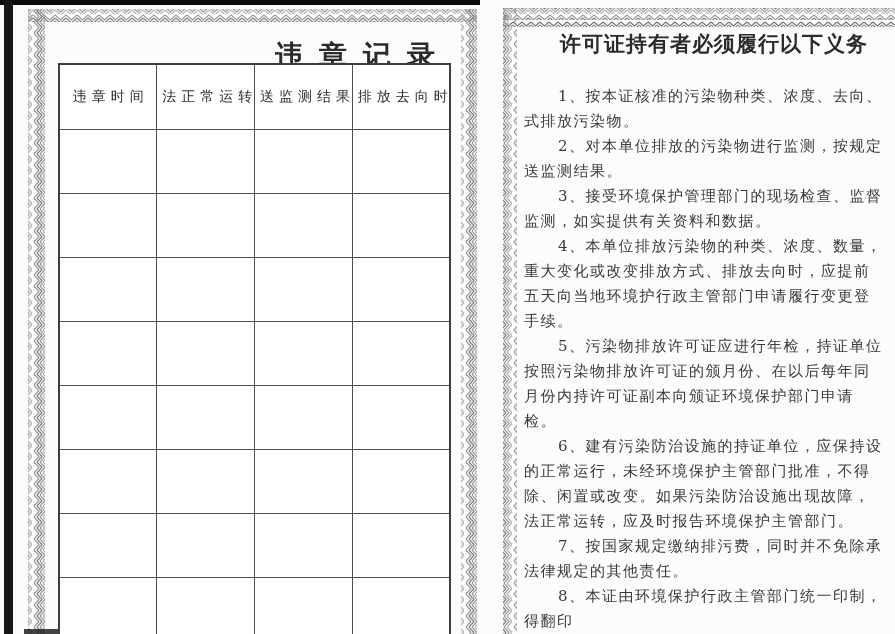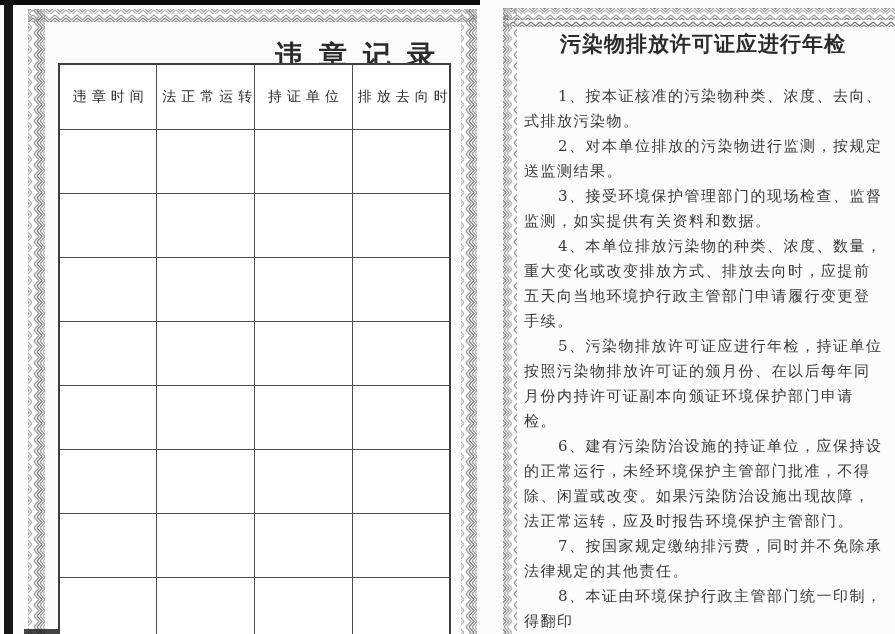--- a/index.html
+++ b/index.html
@@ -102,21 +102,21 @@
     </g>
   </svg>
 
   <div class="lp-title">违章记录</div>
 
   <table class="vtable">
     <thead>
       <tr>
         <th>违章时间</th>
         <th>法正常运转</th>
-        <th>持证单位</th>
+        <th>送监测结果</th>
         <th>排放去向时</th>
       </tr>
     </thead>
     <tbody id="vtable-body">
         <tr>
           <td></td>
           <td></td>
           <td></td>
           <td></td>
         </tr>
@@ -158,21 +158,21 @@
         </tr>
         <tr>
           <td></td>
           <td></td>
           <td></td>
           <td></td>
         </tr>
       </tbody>
   </table>
 
-  <div class="rp-title">污染物排放许可证应进行年检</div>
+  <div class="rp-title">许可证持有者必须履行以下义务</div>
   <div class="rp-body" id="rp-body">
       <div class="bodyline indent">1、按本证核准的污染物种类、浓度、去向、</div>
       <div class="bodyline">式排放污染物。</div>
       <div class="bodyline indent">2、对本单位排放的污染物进行监测，按规定</div>
       <div class="bodyline">送监测结果。</div>
       <div class="bodyline indent">3、接受环境保护管理部门的现场检查、监督</div>
       <div class="bodyline">监测，如实提供有关资料和数据。</div>
       <div class="bodyline indent">4、本单位排放污染物的种类、浓度、数量，</div>
       <div class="bodyline">重大变化或改变排放方式、排放去向时，应提前</div>
       <div class="bodyline">五天向当地环境护行政主管部门申请履行变更登</div>

